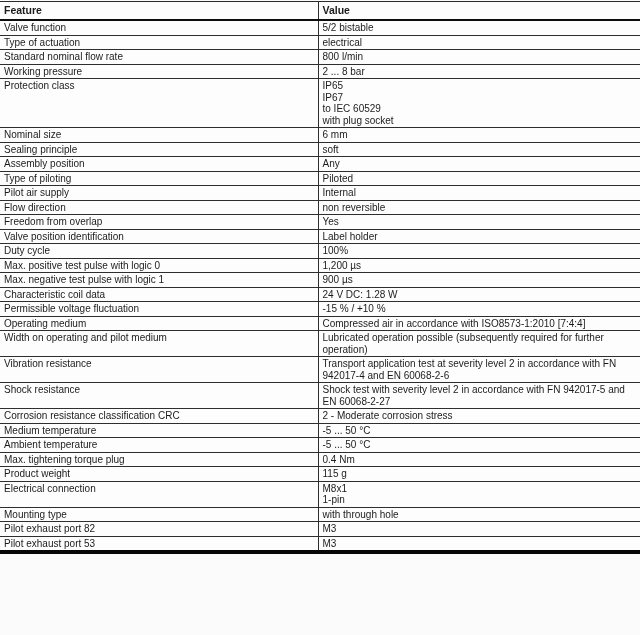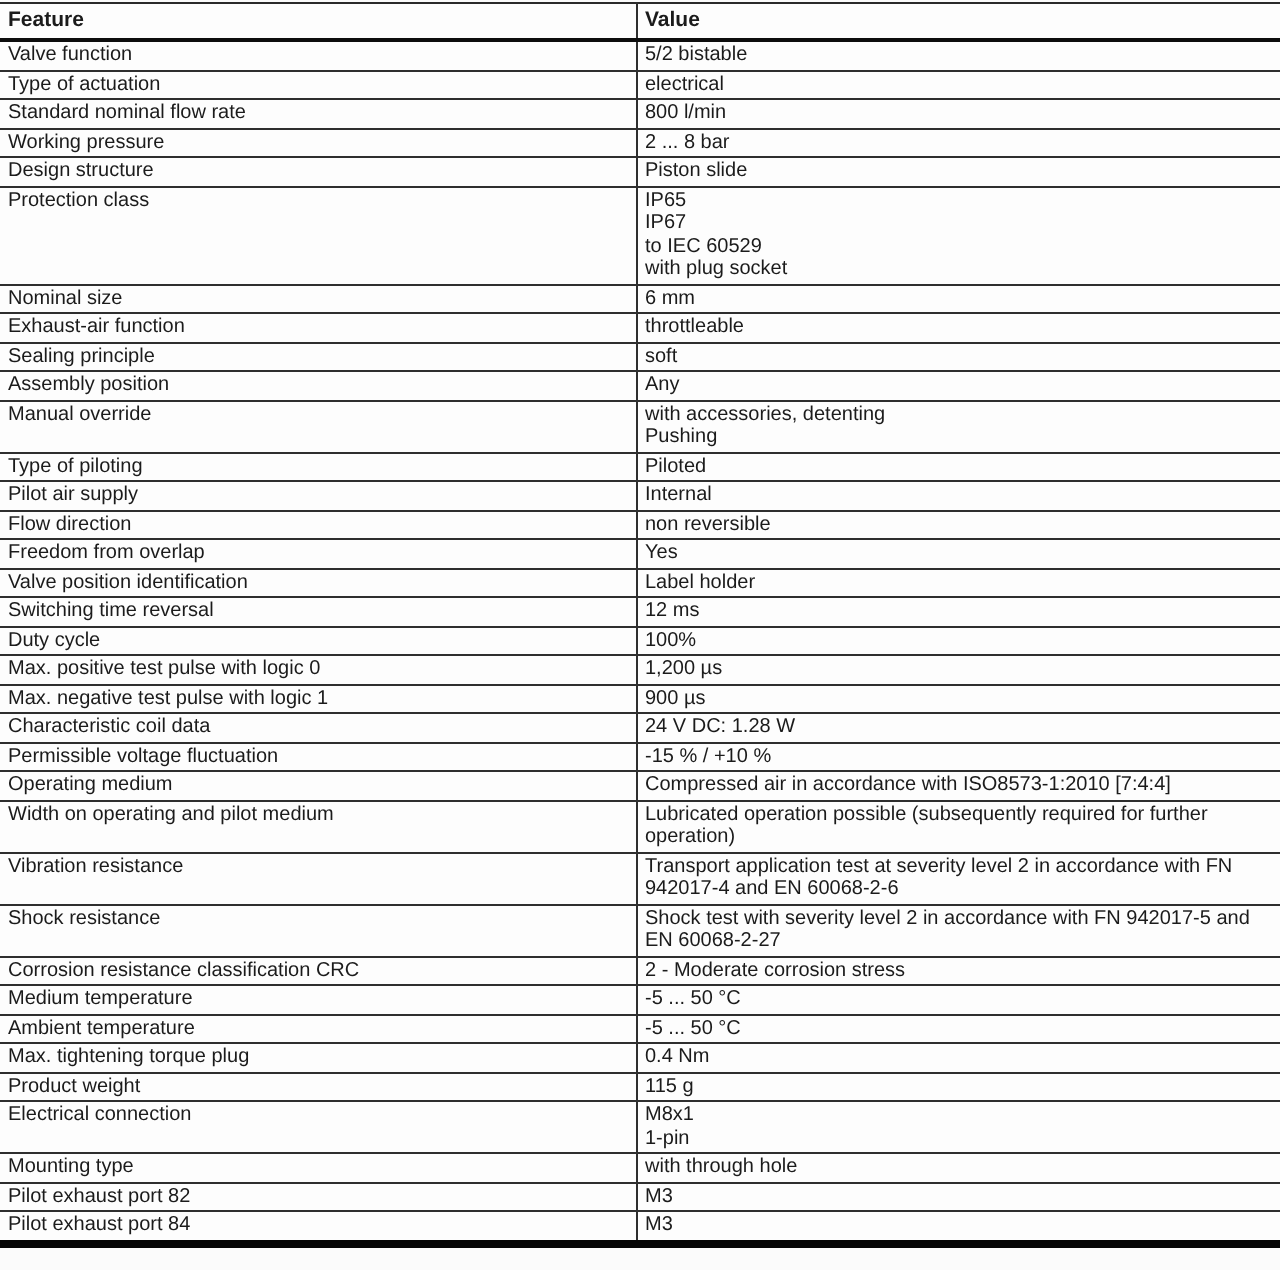--- a/index.html
+++ b/index.html
@@ -89,72 +89,53 @@
           </td>
   </tr>
 
   <tr>
     <td class="feature-cell">Working pressure</td>
     <td class="value-cell">
             <div class="val-line">2 ... 8 bar</div>
           </td>
   </tr>
 
-  <tr>
-    <td class="feature-cell">Design structure</td>
-    <td class="value-cell">
-            <div class="val-line">Piston slide</div>
-          </td>
-  </tr>
 
   <tr>
     <td class="feature-cell">Protection class</td>
     <td class="value-cell">
             <div class="val-line">IP65</div>
             <div class="val-line">IP67</div>
             <div class="val-line">to  IEC 60529</div>
             <div class="val-line">with plug socket</div>
           </td>
   </tr>
 
   <tr>
     <td class="feature-cell">Nominal size</td>
     <td class="value-cell">
             <div class="val-line">6 mm</div>
           </td>
   </tr>
 
-  <tr>
-    <td class="feature-cell">Exhaust-air function</td>
-    <td class="value-cell">
-            <div class="val-line">throttleable</div>
-          </td>
-  </tr>
 
   <tr>
     <td class="feature-cell">Sealing principle</td>
     <td class="value-cell">
             <div class="val-line">soft</div>
           </td>
   </tr>
 
   <tr>
     <td class="feature-cell">Assembly position</td>
     <td class="value-cell">
             <div class="val-line">Any</div>
           </td>
   </tr>
 
-  <tr>
-    <td class="feature-cell">Manual override</td>
-    <td class="value-cell">
-            <div class="val-line">with accessories, detenting</div>
-            <div class="val-line">Pushing</div>
-          </td>
-  </tr>
 
   <tr>
     <td class="feature-cell">Type of piloting</td>
     <td class="value-cell">
             <div class="val-line">Piloted</div>
           </td>
   </tr>
 
   <tr>
     <td class="feature-cell">Pilot air supply</td>
@@ -177,26 +158,20 @@
           </td>
   </tr>
 
   <tr>
     <td class="feature-cell">Valve position identification</td>
     <td class="value-cell">
             <div class="val-line">Label holder</div>
           </td>
   </tr>
 
-  <tr>
-    <td class="feature-cell">Switching time reversal</td>
-    <td class="value-cell">
-            <div class="val-line">12 ms</div>
-          </td>
-  </tr>
 
   <tr>
     <td class="feature-cell">Duty cycle</td>
     <td class="value-cell">
             <div class="val-line">100%</div>
           </td>
   </tr>
 
   <tr>
     <td class="feature-cell">Max. positive test pulse with logic 0</td>
@@ -305,20 +280,20 @@
   </tr>
 
   <tr>
     <td class="feature-cell">Pilot exhaust port 82</td>
     <td class="value-cell">
             <div class="val-line">M3</div>
           </td>
   </tr>
 
   <tr>
-    <td class="feature-cell">Pilot exhaust port 84</td>
+    <td class="feature-cell">Pilot exhaust port 53</td>
     <td class="value-cell">
             <div class="val-line">M3</div>
           </td>
   </tr>
 </tbody>
   </table>
 </div>
 
 </body></html>

